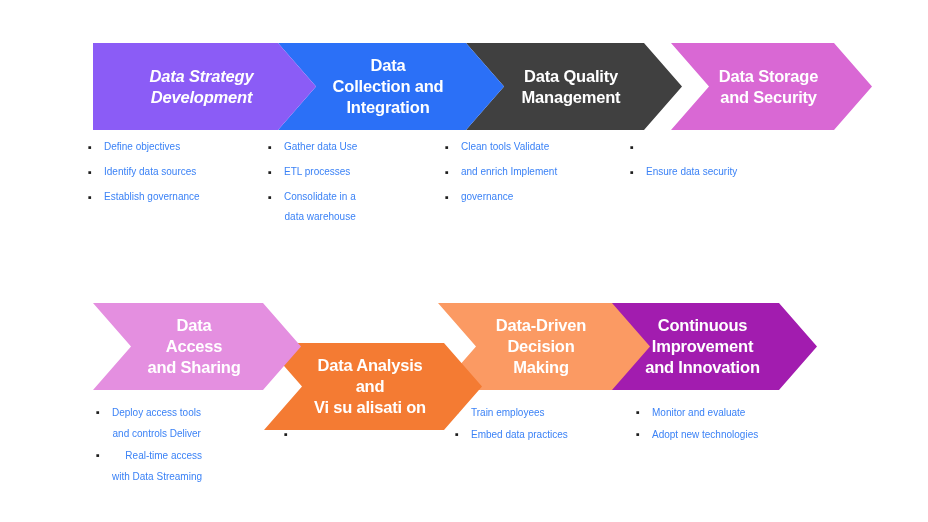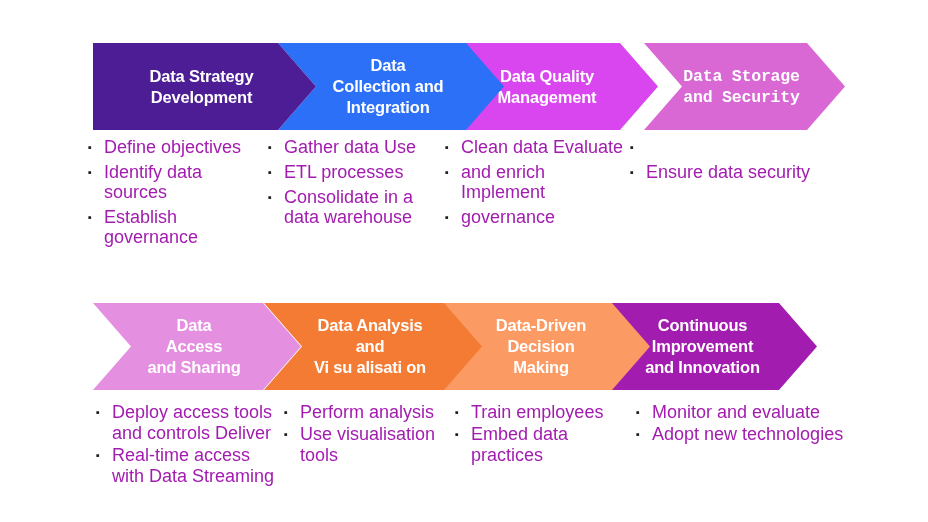--- a/index.html
+++ b/index.html
@@ -67,54 +67,55 @@
   }
   .bullet-mark {
     color: #1c1c1c;
     font-size: 11px;
     line-height: 20px;
     width: 16px;
     flex: 0 0 16px;
     text-align: left;
   }
   .bullet-text {
-    color: #a21caf;
-    font-size: 18px;
+    color: #3b82f6;
+    font-size: 10px;
     line-height: 20px;
     white-space: pre-line;
+    text-align: right;
   }
 
   .r2 .bitem { margin-bottom: 1px; }
   .r2 .bullet-text { line-height: 21px; }
   .r2 .bullet-mark { line-height: 21px; }
 </style>
 </head>
 <body>
 
 <div class="canvas">
 
   <div class="band band-1">
 
-    <div class="chev shape-start" style="left: 93px; width: 223px; z-index: 8; background: #4c1d95;">
+    <div class="chev shape-start" style="left: 93px; width: 223px; z-index: 8; background: #8b5cf6; font-style: italic;">
       <div class="chev-label">Data Strategy
 Development</div>
     </div>
 
     <div class="chev shape-mid" style="left: 278px; width: 226px; z-index: 7; background: rgb(43, 112, 247);">
       <div class="chev-label">Data
 Collection and
 Integration</div>
     </div>
 
-    <div class="chev shape-mid" style="left: 442px; width: 216px; z-index: 6; background: #d946ef;">
+    <div class="chev shape-mid" style="left: 466px; width: 216px; z-index: 6; background: #404040;">
       <div class="chev-label">Data Quality
 Management</div>
     </div>
 
-    <div class="chev shape-mid" style="left: 644px; width: 201px; z-index: 5; background: rgb(217, 104, 212); font-family: Liberation Mono, monospace;">
+    <div class="chev shape-mid" style="left: 671px; width: 201px; z-index: 5; background: rgb(217, 104, 212);">
       <div class="chev-label">Data Storage
 and Security</div>
     </div>
   </div>
 
   <div class="bcol" style="left:88px; top:137px; width:180px;">
     <div class="bitem">
       <span class="bullet-mark">▪</span>
       <span class="bullet-text">Define objectives</span>
     </div>
@@ -140,21 +141,21 @@
     <div class="bitem">
       <span class="bullet-mark">▪</span>
       <span class="bullet-text">Consolidate in a
 data warehouse</span>
     </div>
   </div>
 
   <div class="bcol" style="left:445px; top:137px; width:185px;">
     <div class="bitem">
       <span class="bullet-mark">▪</span>
-      <span class="bullet-text">Clean data Evaluate</span>
+      <span class="bullet-text">Clean tools Validate</span>
     </div>
     <div class="bitem">
       <span class="bullet-mark">▪</span>
       <span class="bullet-text">and enrich Implement</span>
     </div>
     <div class="bitem">
       <span class="bullet-mark">▪</span>
       <span class="bullet-text">governance</span>
     </div>
   </div>
@@ -170,21 +171,21 @@
   </div>
 
   <div class="band band-2">
 
     <div class="chev shape-mid" style="left: 93px; width: 208px; z-index: 8; background: rgb(228, 143, 224);">
       <div class="chev-label">Data
 Access
 and Sharing</div>
     </div>
 
-    <div class="chev shape-mid" style="left: 264px; width: 218px; z-index: 7; background: rgb(244, 123, 51);">
+    <div class="chev shape-mid" style="left: 264px; width: 218px; z-index: 7; background: rgb(244, 123, 51); margin-top: 40px;">
       <div class="chev-label">Data Analysis
 and
 Vi su alisati on</div>
     </div>
 
     <div class="chev shape-mid" style="left: 438px; width: 212px; z-index: 6; background: rgb(251, 154, 99);">
       <div class="chev-label">Data-Driven
 Decision
 Making</div>
     </div>
@@ -209,22 +210,20 @@
     </div>
   </div>
 
   <div class="bcol r2" style="left:284px; top:402px; width:180px;">
     <div class="bitem">
       <span class="bullet-mark">▪</span>
       <span class="bullet-text">Perform analysis</span>
     </div>
     <div class="bitem">
       <span class="bullet-mark">▪</span>
-      <span class="bullet-text">Use visualisation
-tools</span>
     </div>
   </div>
 
   <div class="bcol r2" style="left:455px; top:402px; width:180px;">
     <div class="bitem">
       <span class="bullet-mark">▪</span>
       <span class="bullet-text">Train employees</span>
     </div>
     <div class="bitem">
       <span class="bullet-mark">▪</span>

